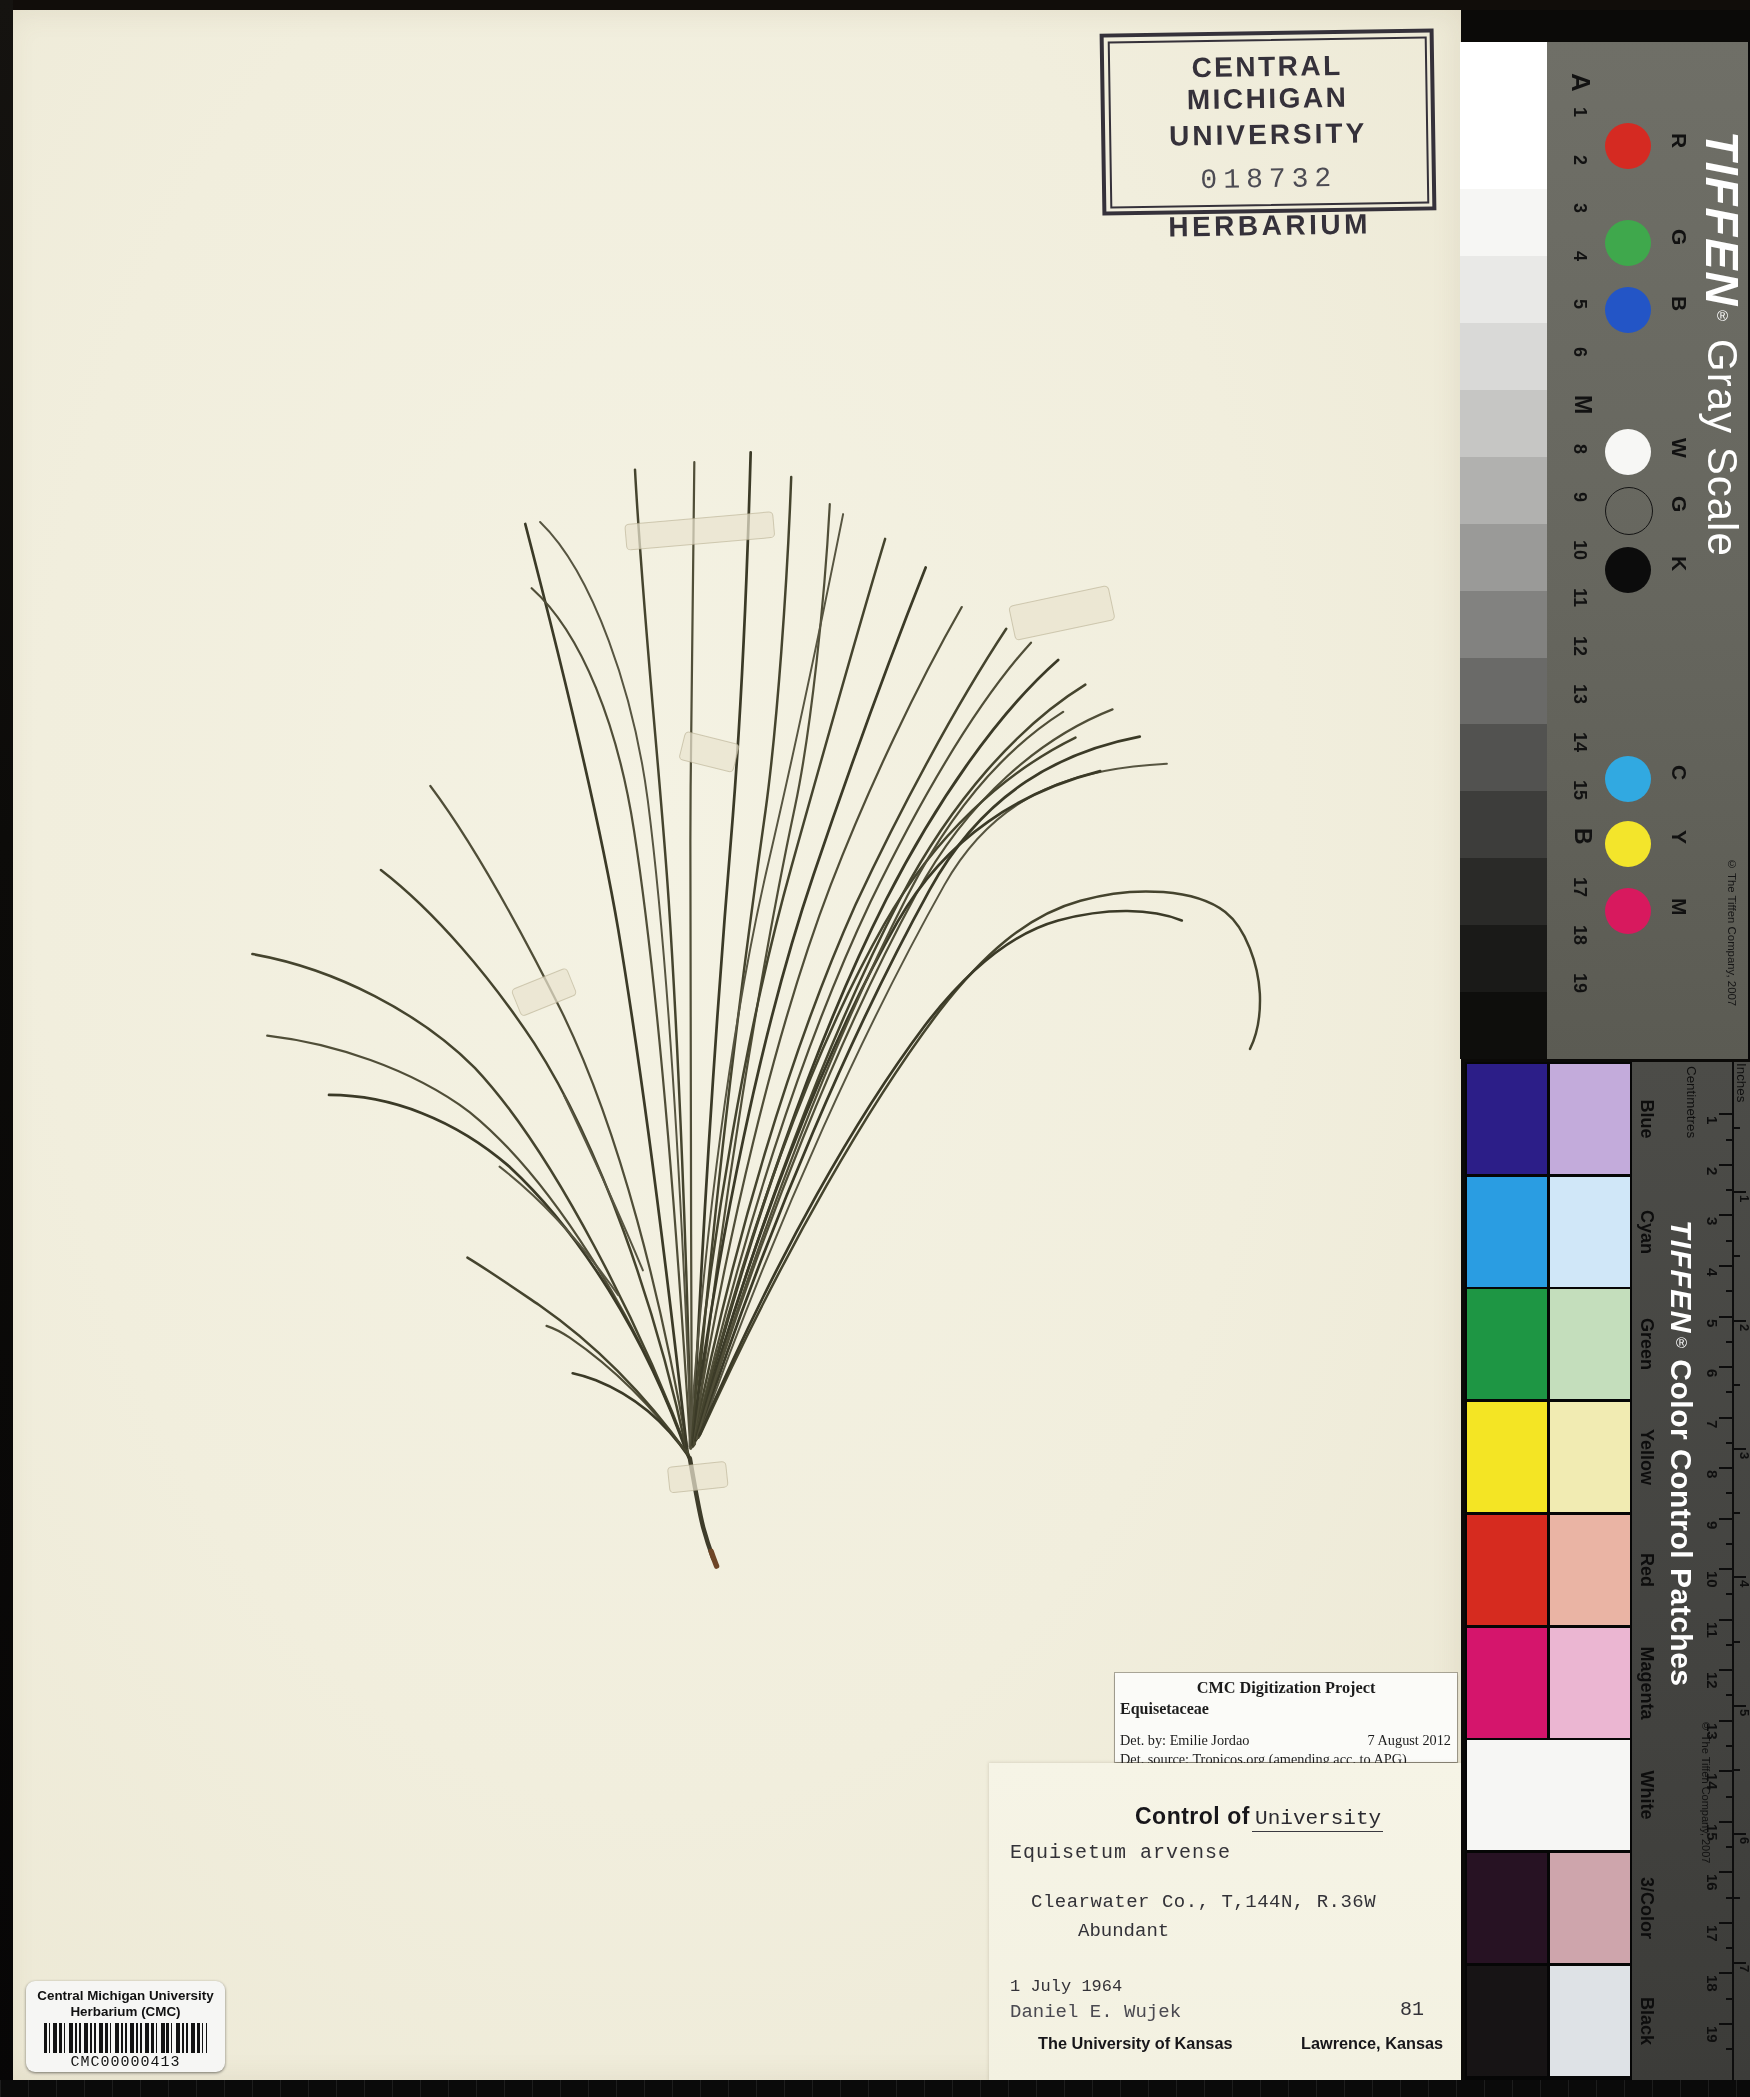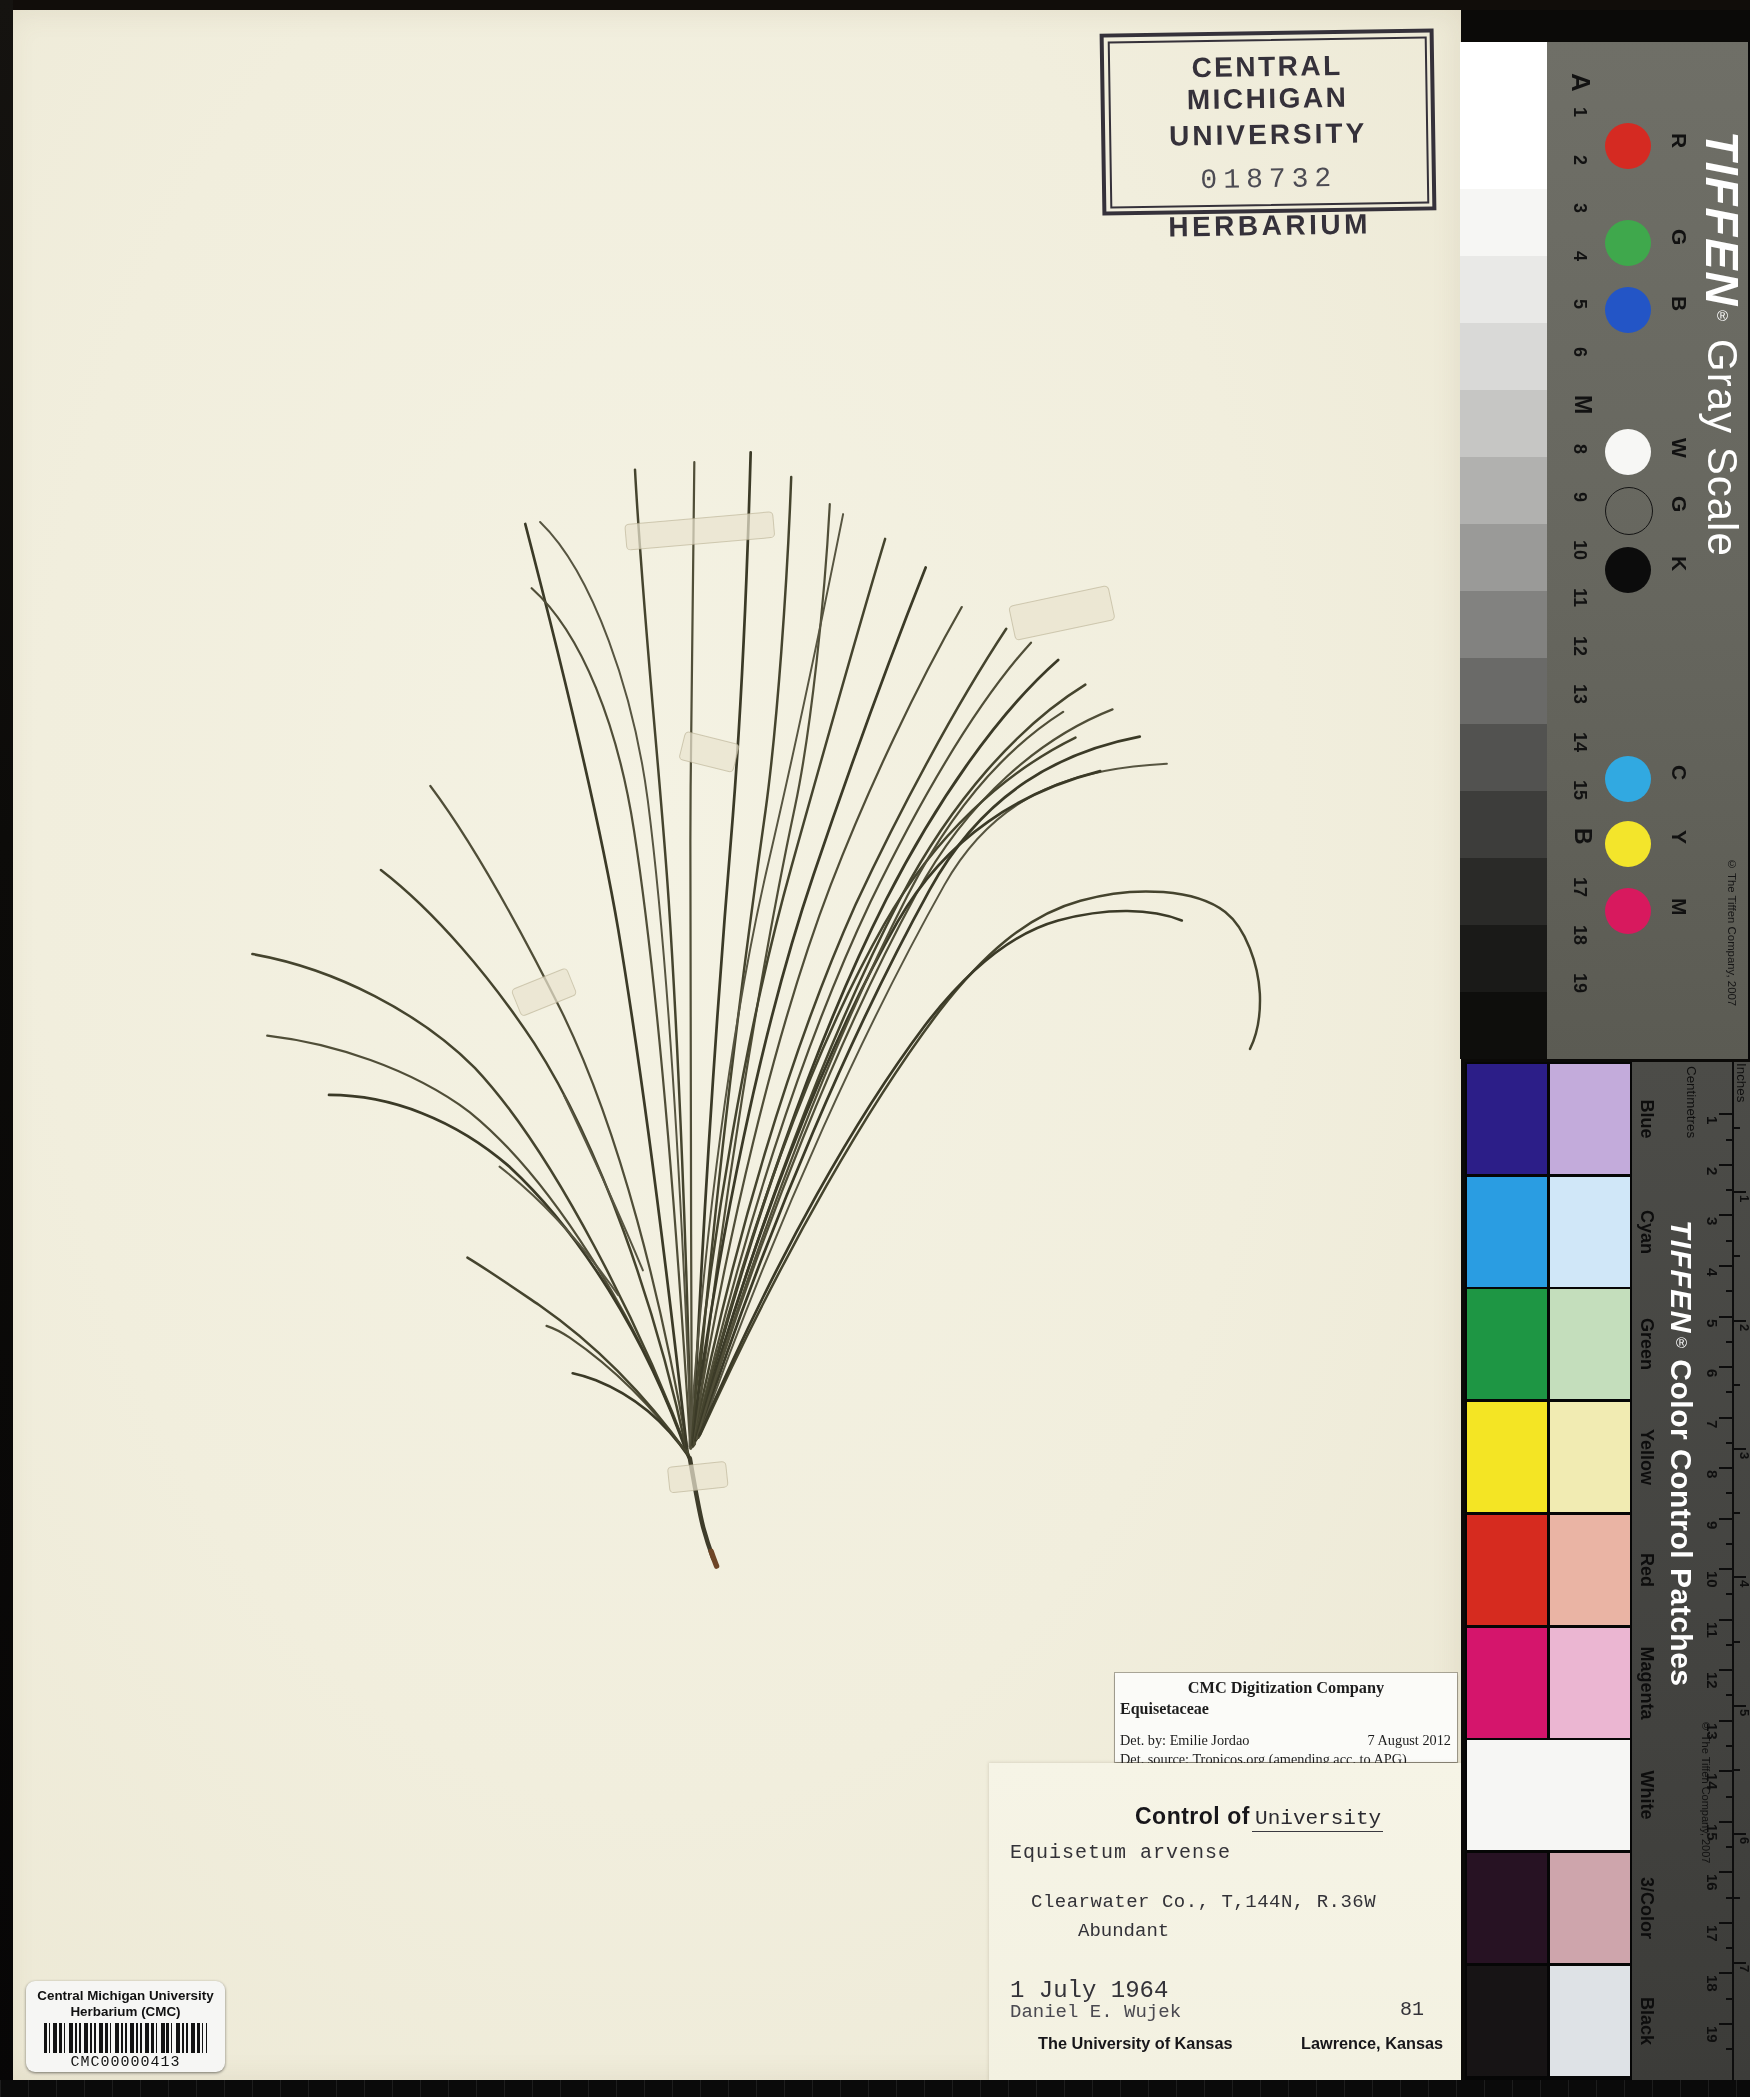--- a/index.html
+++ b/index.html
@@ -49,21 +49,21 @@
               background:linear-gradient(180deg,#f6f4e6,#f3f1e1);
               box-shadow:-1.5px -1.5px 3px rgba(90,80,50,.18);}
   .ml-header{position:absolute;left:146px;top:40px;white-space:nowrap;}
   .ml-printed{font-size:23px;font-weight:bold;color:#17161a;letter-spacing:0.5px;}
   .ml-typed{font-family:"Liberation Mono",monospace;font-size:21px;color:#2b2a30;
             border-bottom:1.5px solid #3a3940;padding:0 2px 1px 3px;}
   .mono{font-family:"Liberation Mono",monospace;color:#333238;white-space:nowrap;}
   .ml-species{position:absolute;left:21px;top:78px;font-size:20px;letter-spacing:1px;}
   .ml-loc{position:absolute;left:42px;top:128px;font-size:19px;letter-spacing:0.5px;}
   .ml-abund{position:absolute;left:89px;top:157px;font-size:19px;}
-  .ml-date{position:absolute;left:21px;top:214px;font-size:24px;}
+  .ml-date{position:absolute;left:21px;top:214px;font-size:17px;}
   .ml-coll{position:absolute;left:21px;top:238px;font-size:19px;color:#4a4950;}
   .ml-num{position:absolute;left:411px;top:235px;font-size:20px;}
   .ml-inst{position:absolute;left:49px;top:271px;font-size:16.3px;font-weight:bold;color:#17161a;}
   .ml-place{position:absolute;left:312px;top:271px;font-size:16.3px;font-weight:bold;color:#17161a;}
 
   
   .bc-label{position:absolute;left:26px;top:1981px;width:199px;height:91px;background:#f6f6f4;
             border-radius:9px;box-shadow:0 1px 3px rgba(0,0,0,.5);text-align:center;color:#111;}
   .bc-l1{font-size:13.4px;font-weight:bold;margin-top:7px;}
   .bc-l2{font-size:13.4px;font-weight:bold;margin-top:1px;}
@@ -172,21 +172,21 @@
   <div class="stamp">
     <div class="stamp-inner">
       <div class="stamp-l1">CENTRAL MICHIGAN</div>
       <div class="stamp-l2">UNIVERSITY</div>
       <div class="stamp-num">018732</div>
       <div class="stamp-l3">HERBARIUM</div>
     </div>
   </div>
 
   <div class="dig-label">
-    <div class="dig-title">CMC Digitization Company</div>
+    <div class="dig-title">CMC Digitization Project</div>
     <div class="dig-family">Equisetaceae</div>
     <div class="dig-row">
       <span>Det. by: Emilie Jordao</span>
       <span>7 August 2012</span>
     </div>
     <div class="dig-src">Det. source: Tropicos.org (amending acc. to APG)</div>
   </div>
 
   <div class="main-label">
     <div class="ml-header">

